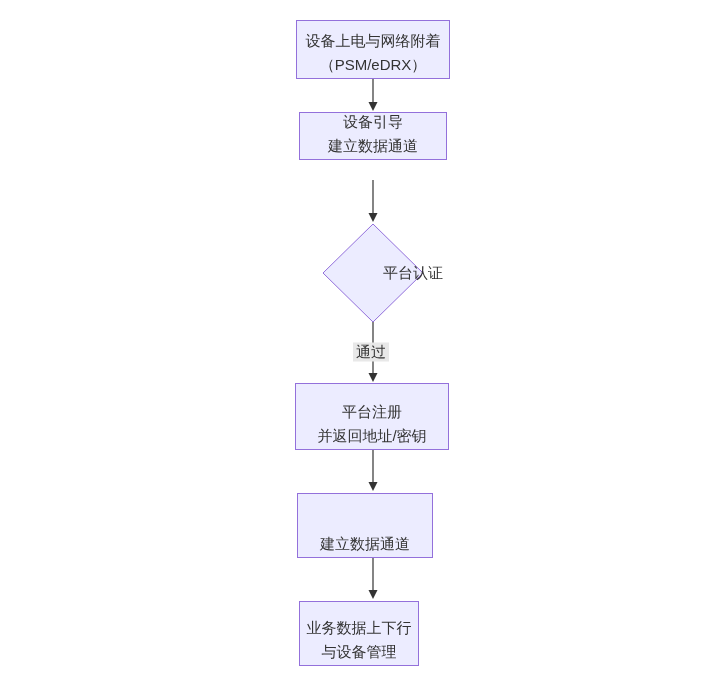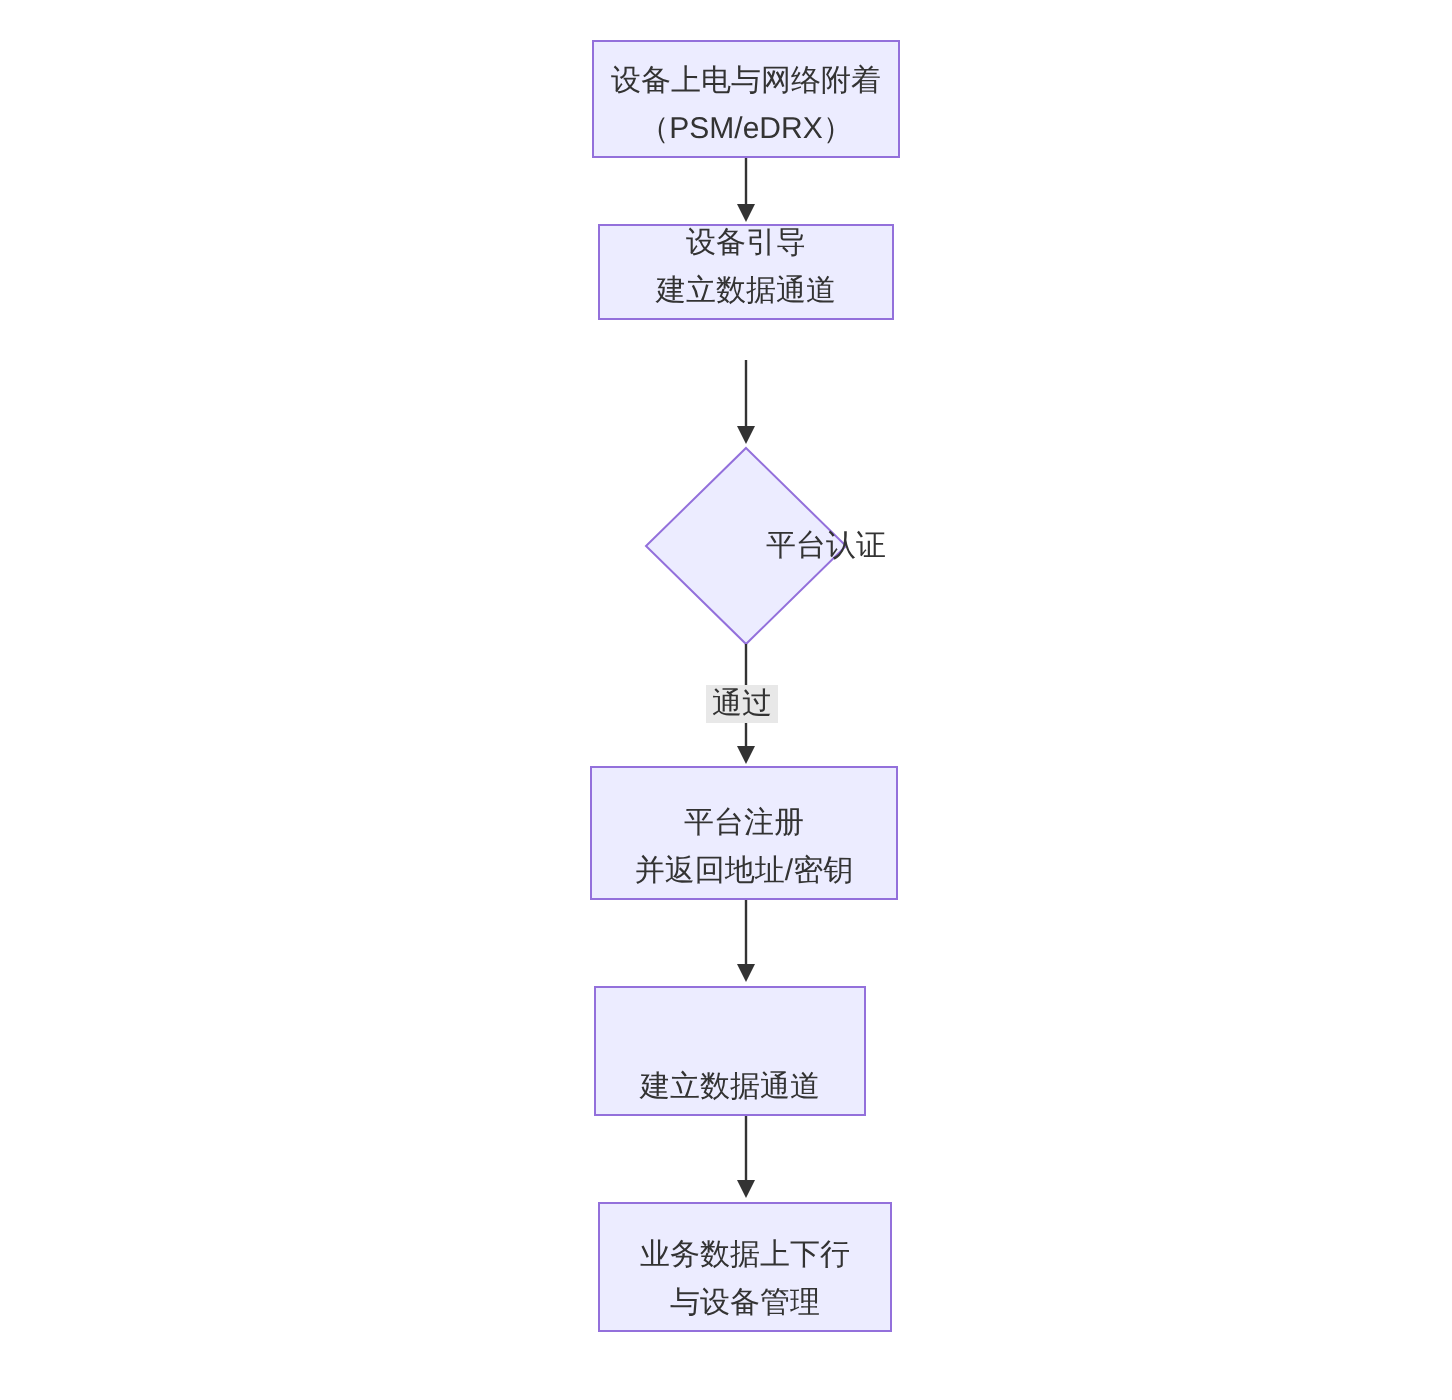--- a/index.html
+++ b/index.html
@@ -110,18 +110,18 @@
 
   <div class="node" style="left:295px; top:383px; width:154px; height:67px;">
     <div>平台注册</div>
     <div>并返回地址/密钥</div>
   </div>
 
   <div class="node" style="left:297px; top:493px; width:136px; height:65px;">
     <div>建立数据通道</div>
   </div>
 
-  <div class="node" style="left:299px; top:601px; width:147px; height:65px;">
+  <div class="node" style="left:299px; top:601px; width:120px; height:65px;">
     <div>业务数据上下行</div>
     <div>与设备管理</div>
   </div>
 
 </div>
 
 </body></html>

